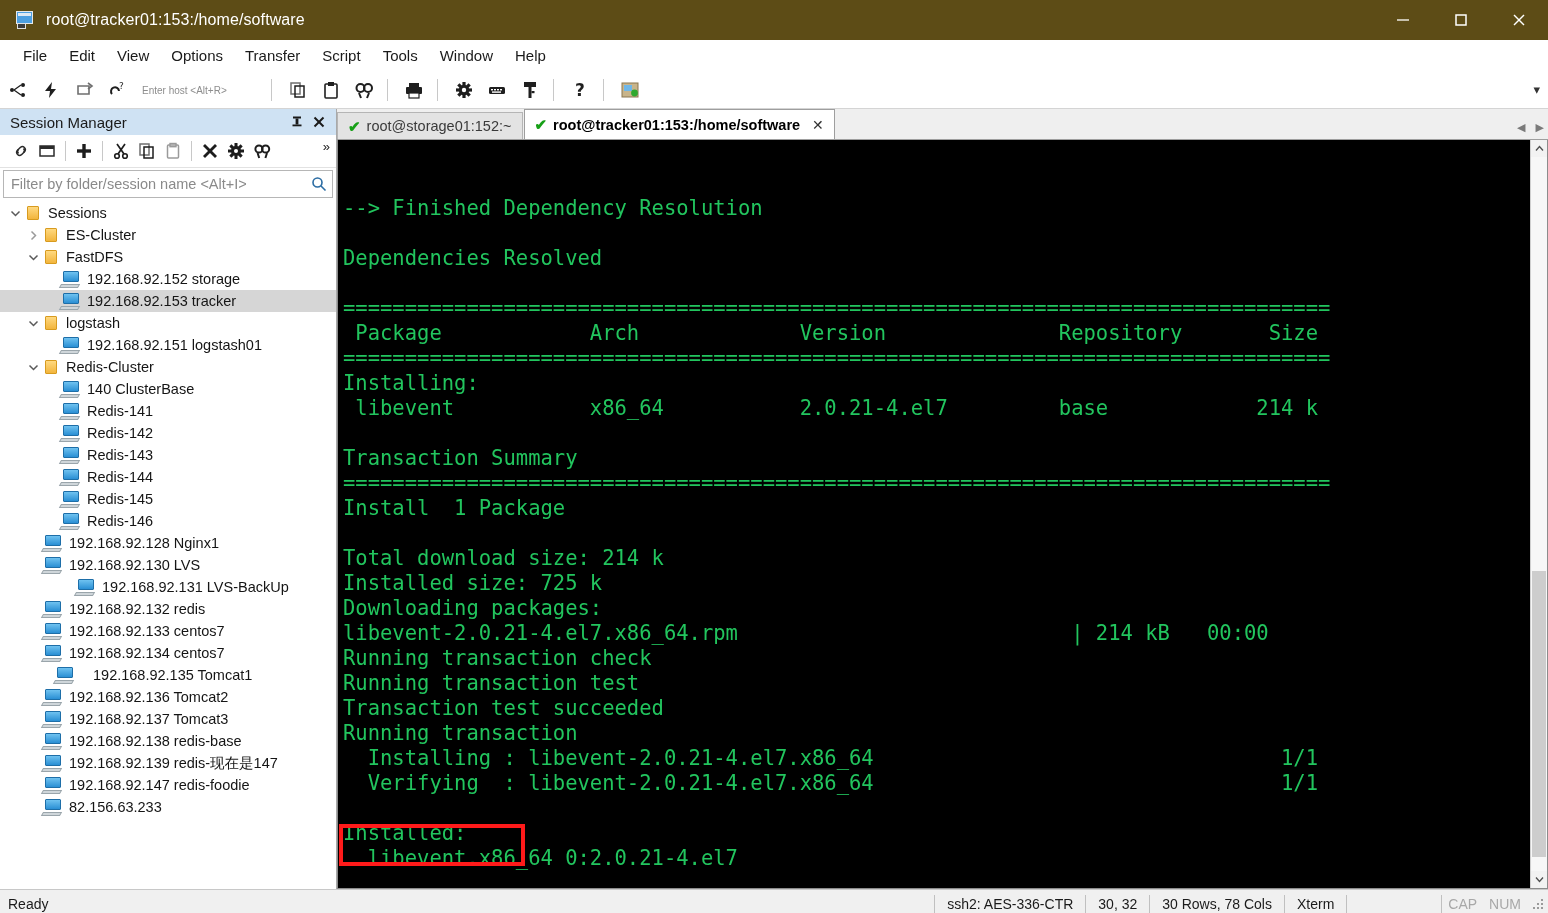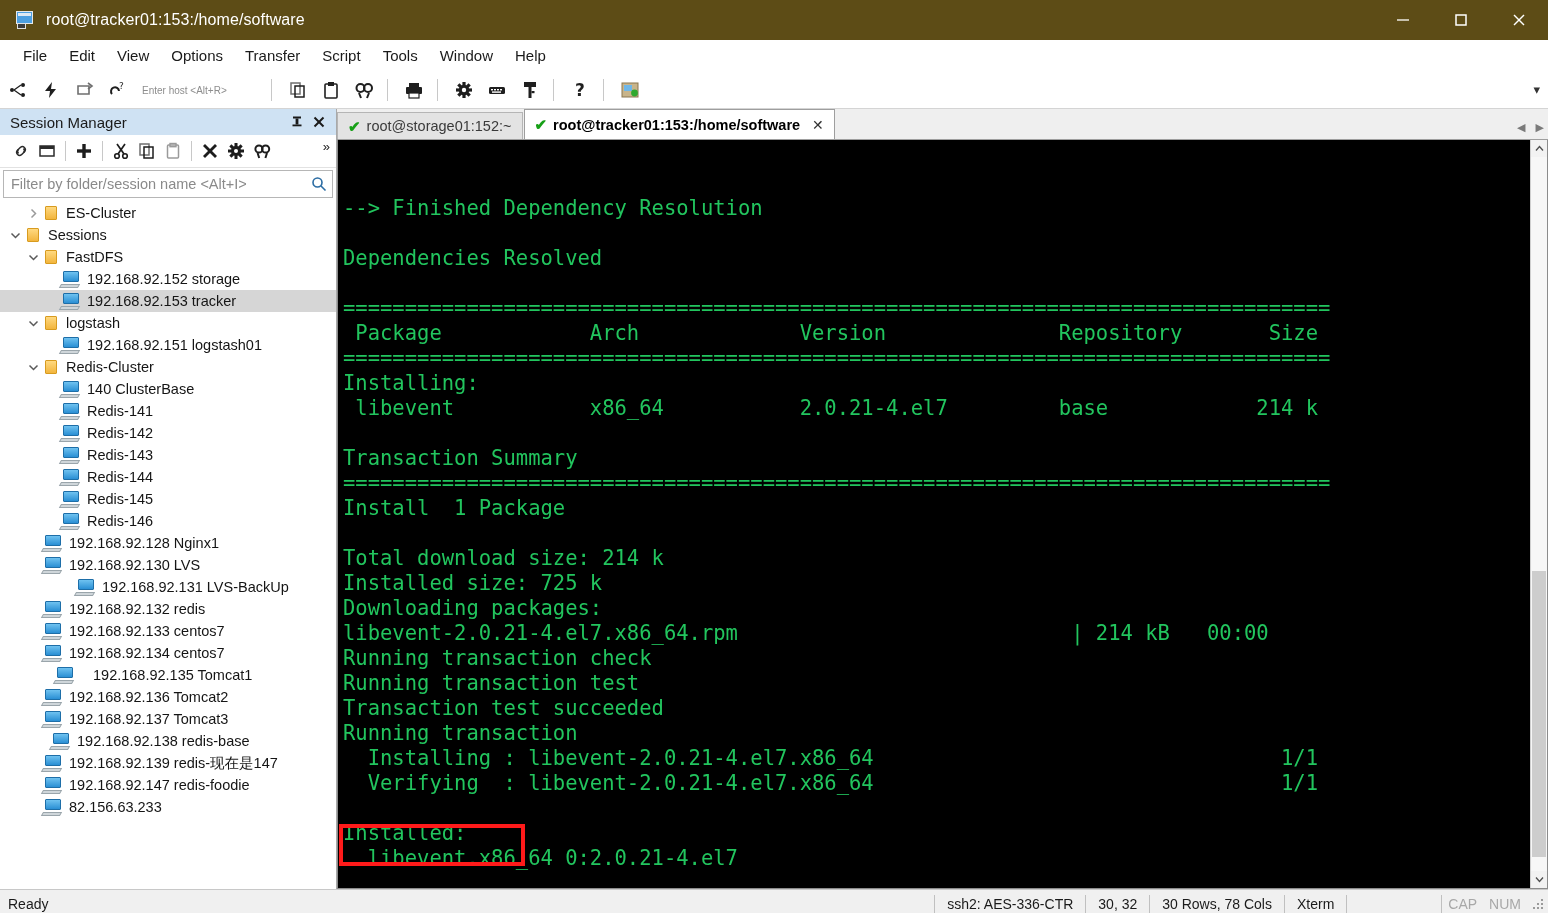--- a/index.html
+++ b/index.html
@@ -610,97 +610,97 @@
       <div id="sm-filter-text">Filter by folder/session name &lt;Alt+I&gt;</div>
       <div id="sm-search-ico">
         <svg width="16" height="16" viewBox="0 0 16 16">
             <circle cx="6.5" cy="6.5" r="4.5" fill="none" stroke="#2b6ca3" stroke-width="1.6"></circle>
             <line x1="10" y1="10" x2="14.5" y2="14.5" stroke="#2b6ca3" stroke-width="1.6"></line>
           </svg>
       </div>
     </div>
 
     <div id="sm-tree">
-        <div class="node" style="padding-left: 24px;">
-          <span class="twisty">
-            <svg width="11" height="11" viewBox="0 0 11 11">
-              <polyline points="3.5,1.5 7.5,5.5 3.5,9.5" fill="none" stroke="#9a9a9a" stroke-width="1.5"></polyline>
-            </svg>
-          </span>
-          <span class="folder-ico">
-            <span class="f"></span>
-          </span>
-          <span class="lbl">ES-Cluster</span>
-        </div>
         <div class="node" style="padding-left: 6px;">
           <span class="twisty">
             <svg width="11" height="11" viewBox="0 0 11 11">
               <polyline points="1.5,3.5 5.5,7.5 9.5,3.5" fill="none" stroke="#5a5a5a" stroke-width="1.5"></polyline>
             </svg>
           </span>
           <span class="folder-ico">
             <span class="f"></span>
           </span>
           <span class="lbl">Sessions</span>
         </div>
         <div class="node" style="padding-left: 24px;">
           <span class="twisty">
             <svg width="11" height="11" viewBox="0 0 11 11">
-              <polyline points="1.5,3.5 5.5,7.5 9.5,3.5" fill="none" stroke="#5a5a5a" stroke-width="1.5"></polyline>
+              <polyline points="3.5,1.5 7.5,5.5 3.5,9.5" fill="none" stroke="#9a9a9a" stroke-width="1.5"></polyline>
             </svg>
           </span>
           <span class="folder-ico">
             <span class="f"></span>
           </span>
-          <span class="lbl">FastDFS</span>
-        </div>
-        <div class="node" style="padding-left: 42px;">
-          <span class="twisty"></span>
-          <span class="pc-ico">
-            <span class="stand"></span>
-            <span class="mon"></span>
-          </span>
-          <span class="lbl">192.168.92.152 storage</span>
-        </div>
-        <div class="node sel" style="padding-left: 42px;">
-          <span class="twisty"></span>
-          <span class="pc-ico">
-            <span class="stand"></span>
-            <span class="mon"></span>
-          </span>
-          <span class="lbl">192.168.92.153 tracker</span>
+          <span class="lbl">ES-Cluster</span>
         </div>
         <div class="node" style="padding-left: 24px;">
           <span class="twisty">
             <svg width="11" height="11" viewBox="0 0 11 11">
               <polyline points="1.5,3.5 5.5,7.5 9.5,3.5" fill="none" stroke="#5a5a5a" stroke-width="1.5"></polyline>
             </svg>
           </span>
           <span class="folder-ico">
             <span class="f"></span>
           </span>
-          <span class="lbl">logstash</span>
+          <span class="lbl">FastDFS</span>
         </div>
         <div class="node" style="padding-left: 42px;">
           <span class="twisty"></span>
           <span class="pc-ico">
             <span class="stand"></span>
             <span class="mon"></span>
           </span>
-          <span class="lbl">192.168.92.151 logstash01</span>
+          <span class="lbl">192.168.92.152 storage</span>
+        </div>
+        <div class="node sel" style="padding-left: 42px;">
+          <span class="twisty"></span>
+          <span class="pc-ico">
+            <span class="stand"></span>
+            <span class="mon"></span>
+          </span>
+          <span class="lbl">192.168.92.153 tracker</span>
         </div>
         <div class="node" style="padding-left: 24px;">
           <span class="twisty">
             <svg width="11" height="11" viewBox="0 0 11 11">
               <polyline points="1.5,3.5 5.5,7.5 9.5,3.5" fill="none" stroke="#5a5a5a" stroke-width="1.5"></polyline>
             </svg>
           </span>
           <span class="folder-ico">
             <span class="f"></span>
           </span>
+          <span class="lbl">logstash</span>
+        </div>
+        <div class="node" style="padding-left: 42px;">
+          <span class="twisty"></span>
+          <span class="pc-ico">
+            <span class="stand"></span>
+            <span class="mon"></span>
+          </span>
+          <span class="lbl">192.168.92.151 logstash01</span>
+        </div>
+        <div class="node" style="padding-left: 24px;">
+          <span class="twisty">
+            <svg width="11" height="11" viewBox="0 0 11 11">
+              <polyline points="1.5,3.5 5.5,7.5 9.5,3.5" fill="none" stroke="#5a5a5a" stroke-width="1.5"></polyline>
+            </svg>
+          </span>
+          <span class="folder-ico">
+            <span class="f"></span>
+          </span>
           <span class="lbl">Redis-Cluster</span>
         </div>
         <div class="node" style="padding-left: 42px;">
           <span class="twisty"></span>
           <span class="pc-ico">
             <span class="stand"></span>
             <span class="mon"></span>
           </span>
           <span class="lbl">140 ClusterBase</span>
         </div>
@@ -817,21 +817,21 @@
           <span class="lbl">192.168.92.136  Tomcat2</span>
         </div>
         <div class="node" style="padding-left: 24px;">
           <span class="twisty"></span>
           <span class="pc-ico">
             <span class="stand"></span>
             <span class="mon"></span>
           </span>
           <span class="lbl">192.168.92.137  Tomcat3</span>
         </div>
-        <div class="node" style="padding-left: 32px;">
+        <div class="node" style="padding-left: 24px;">
           <span class="twisty"></span>
           <span class="pc-ico">
             <span class="stand"></span>
             <span class="mon"></span>
           </span>
           <span class="lbl">192.168.92.138 redis-base</span>
         </div>
         <div class="node" style="padding-left: 24px;">
           <span class="twisty"></span>
           <span class="pc-ico">

